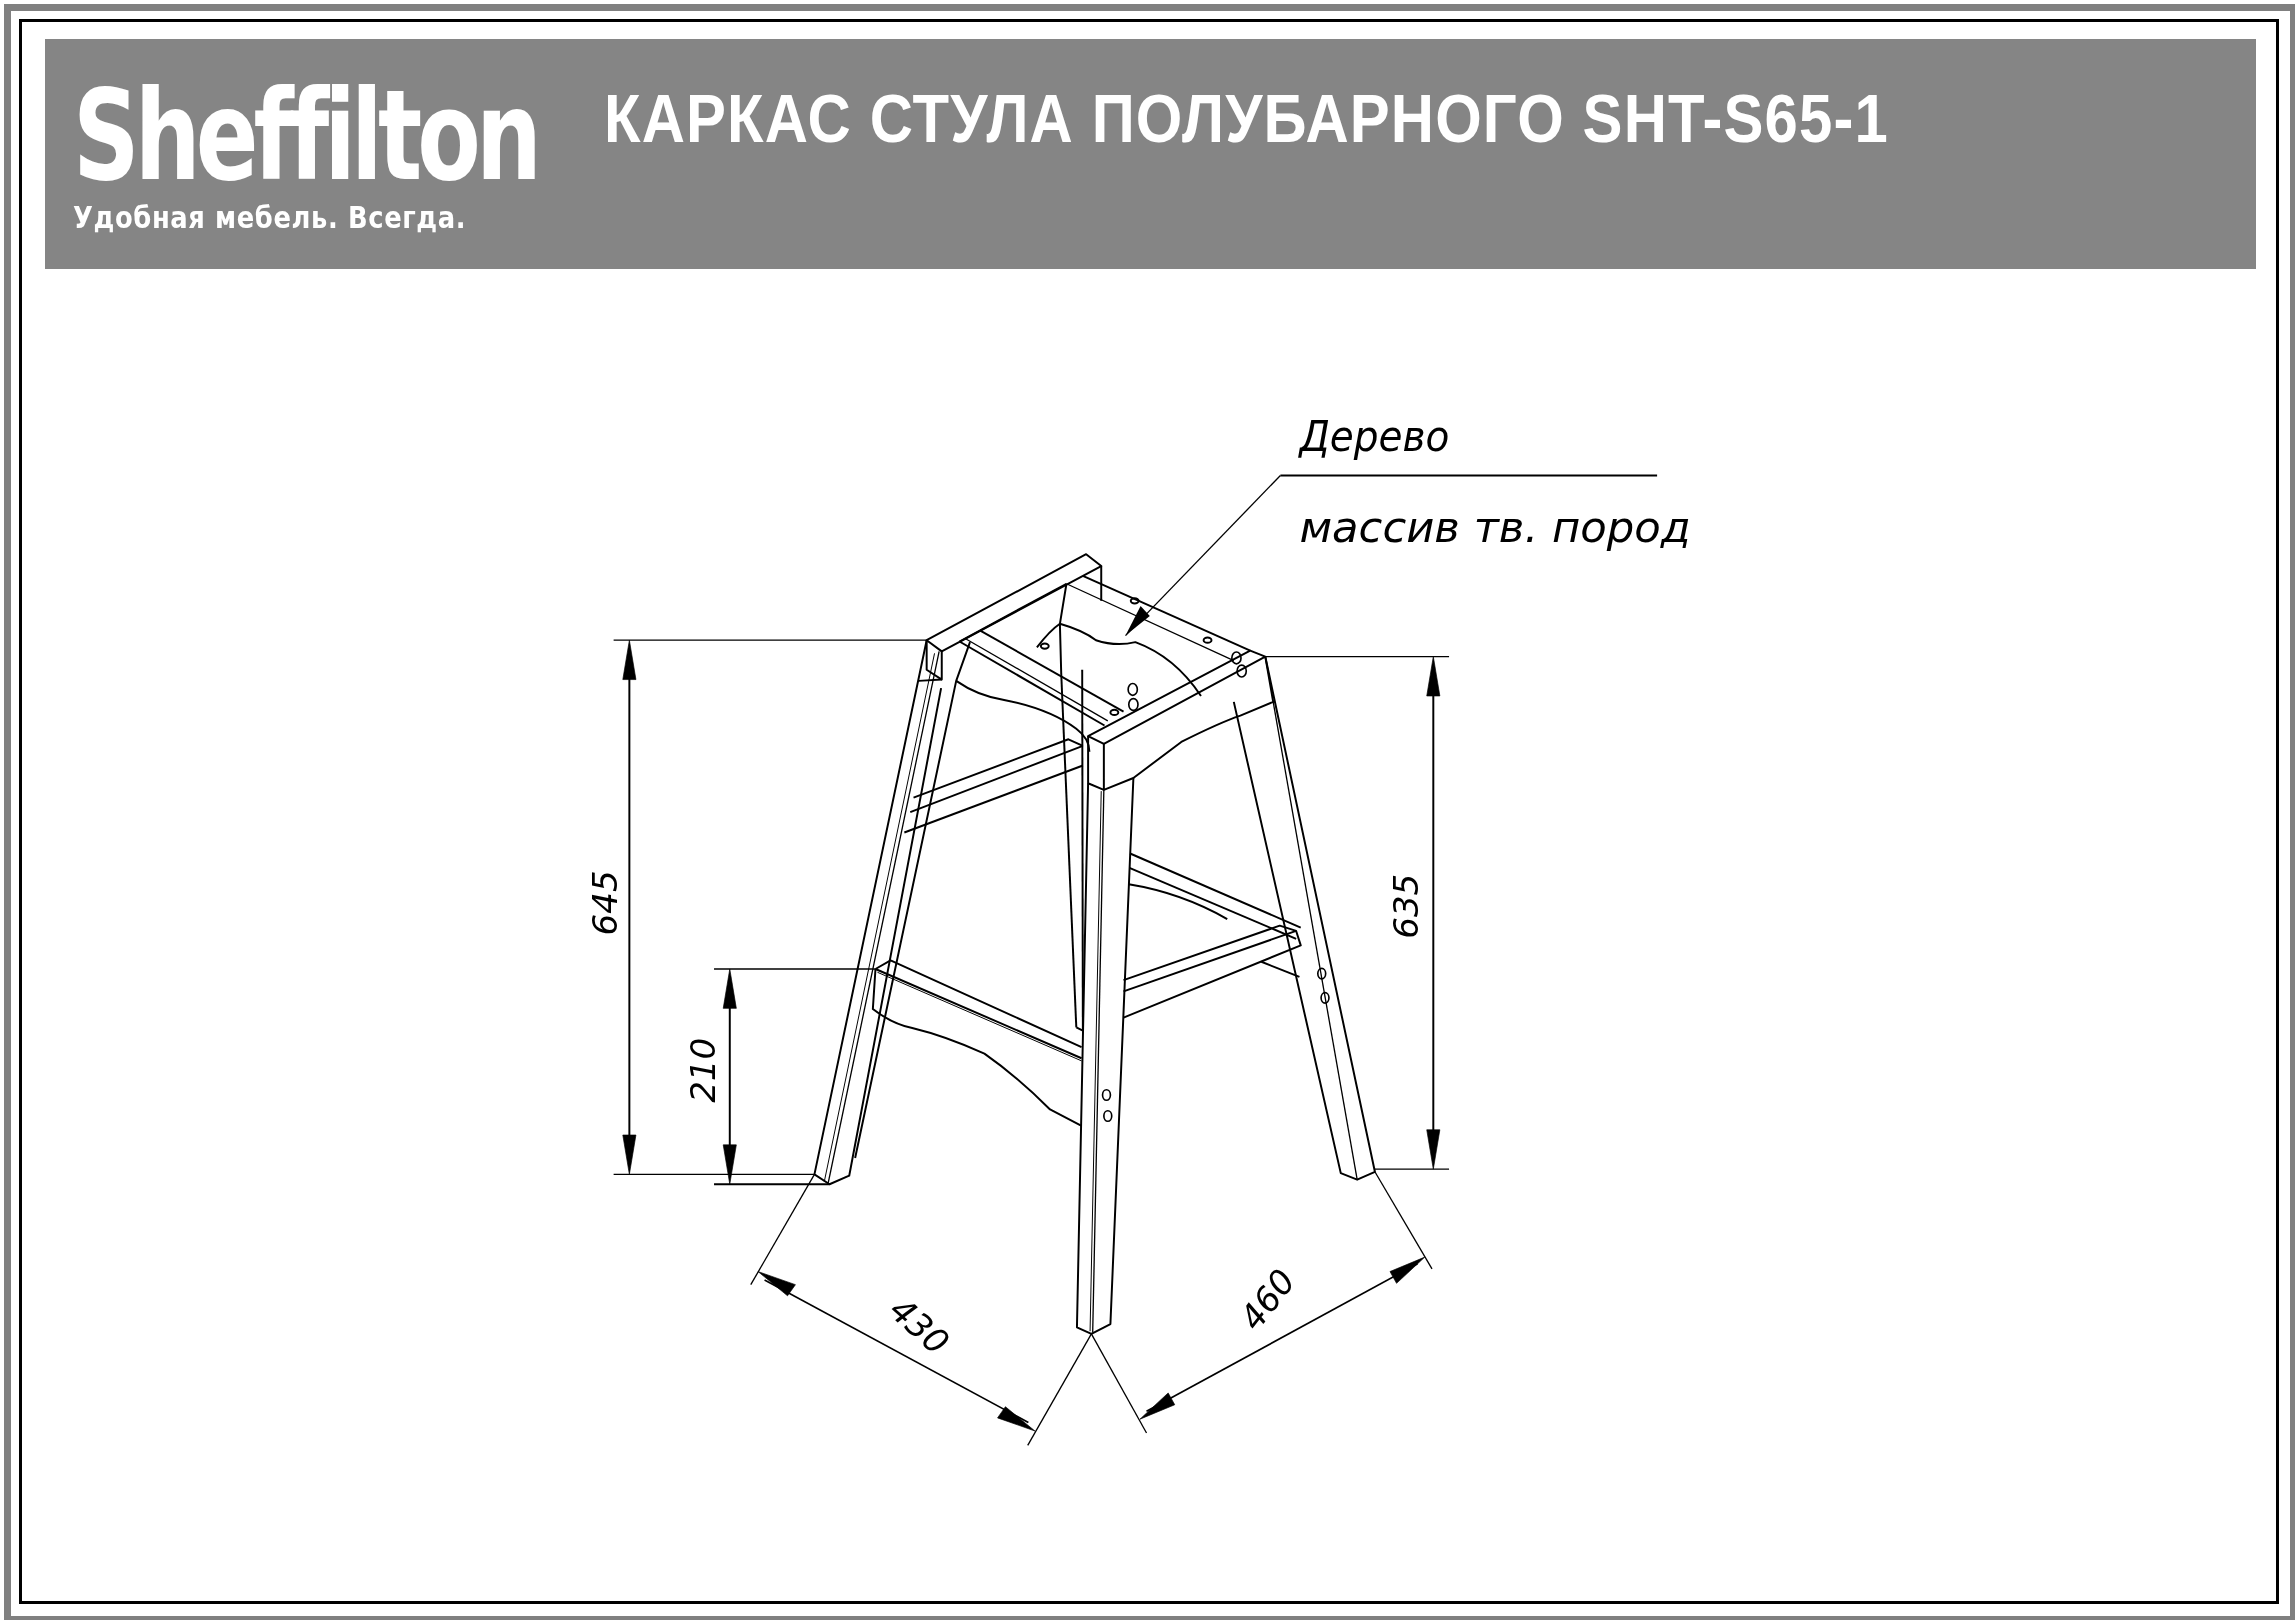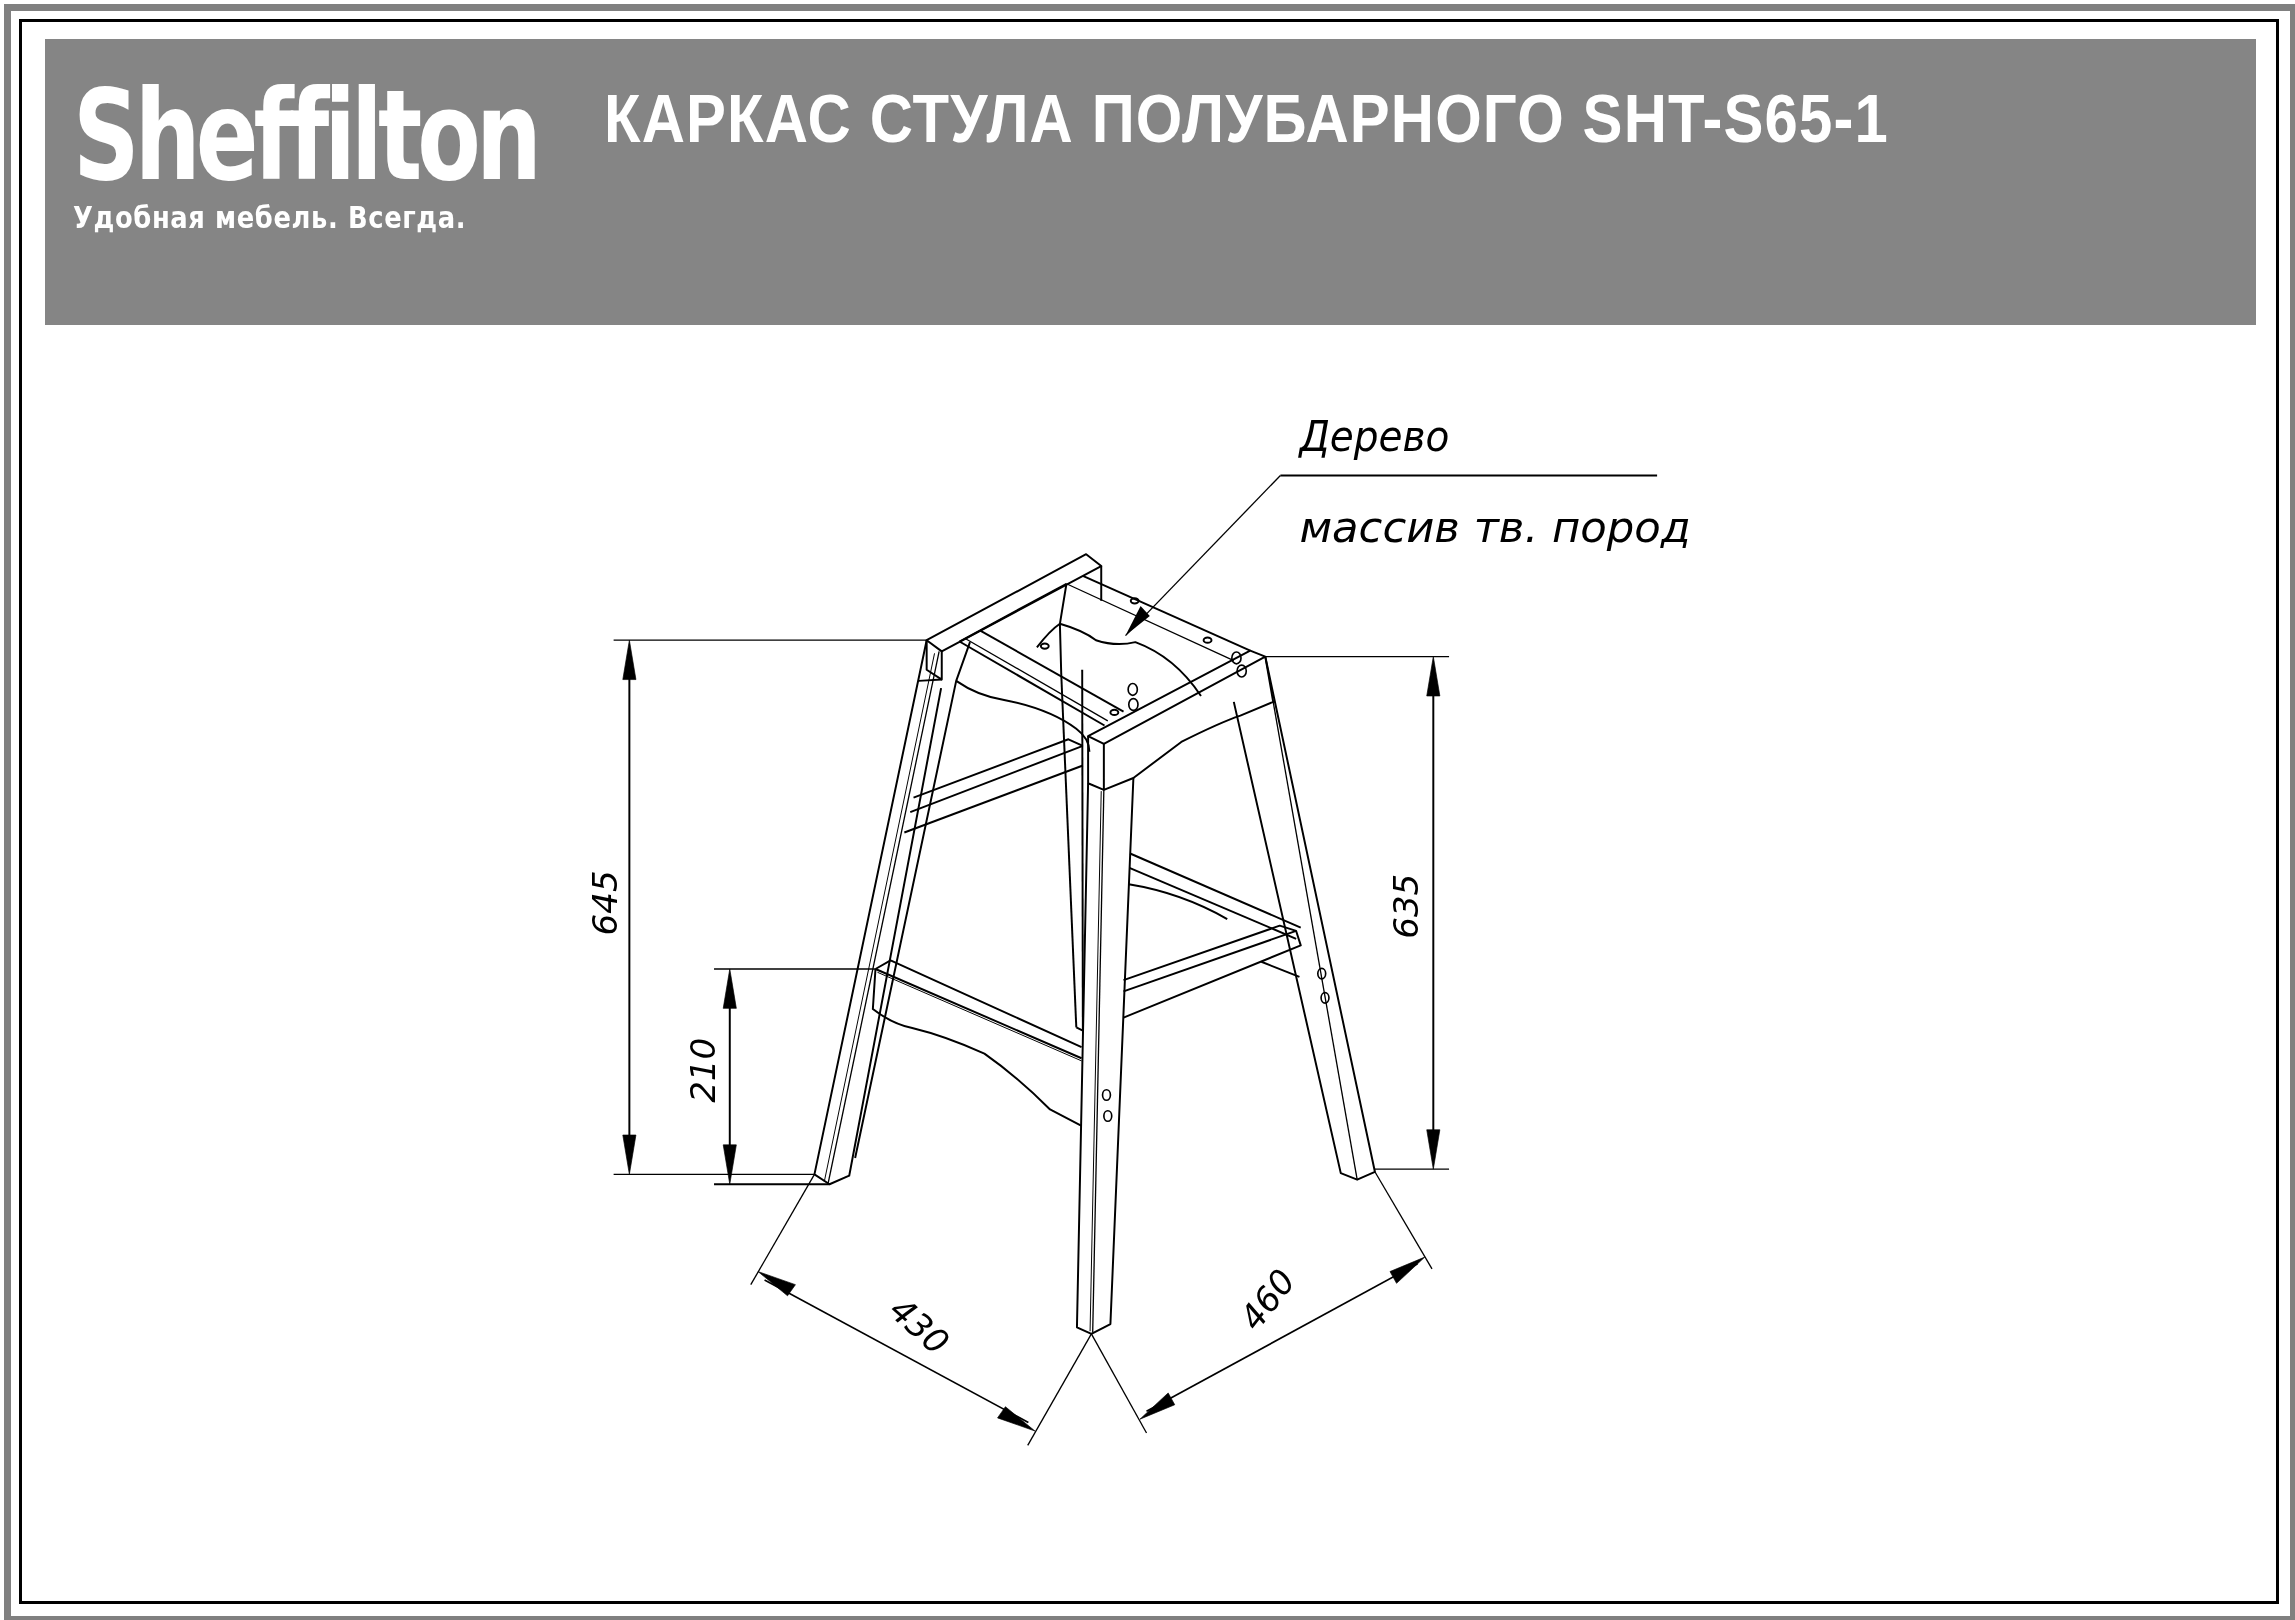--- a/index.html
+++ b/index.html
@@ -1,19 +1,19 @@
 <!DOCTYPE html>
 <html style="font-size:10.5px"><head>
 <meta charset="utf-8">
 <style>
   html, body { margin: 0; padding: 0; background: #ffffff; }
   body { width: 2295px; height: 1621px; position: relative; overflow: hidden; font-family: "Liberation Sans", sans-serif; }
   .outer-frame { position: absolute; left: 3.9px; top: 3.9px; width: 2279px; height: 1605px; border: 7.9px solid #808080; box-sizing: content-box; }
   .inner-frame { position: absolute; left: 19px; top: 19px; width: 2254px; height: 1579px; border: 3.3px solid #000; }
-  .header { position: absolute; left: 45px; top: 39px; width: 2211px; height: 286px; background: #858585; }
+  .header { position: absolute; left: 45px; top: 39px; width: 2211px; height: 230px; background: #858585; }
   .logo { position: absolute; left: 27.6px; top: 27.6px; color: #fff; }
   .logo-name { font-family: "DejaVu Sans", sans-serif; font-weight: bold; font-size: 125px; line-height: 1; letter-spacing: -6.6px; transform: scaleX(0.74); transform-origin: left top; display: block; white-space: nowrap; margin-top: 6.6px; }
   .logo-tagline { font-family: "DejaVu Sans", sans-serif; font-weight: bold; font-size: 30px; line-height: 1; display: block; transform: scaleX(0.86); transform-origin: left top; white-space: nowrap; margin-top: 5.3px; letter-spacing: 0.7px; }
   .title { position: absolute; left: 604px; top: 84px; color: #fff; font-family: "Liberation Sans", sans-serif; font-weight: bold; font-size: 68px; line-height: 1; white-space: nowrap; transform: scaleX(0.88); transform-origin: left top; letter-spacing: 1.3px; }
   svg.drawing { position: absolute; left: 0; top: 0; }
   .cad-text { font-family: "DejaVu Sans", sans-serif; font-style: italic; fill: #000; }
 </style>
 </head>
 <body>
 

